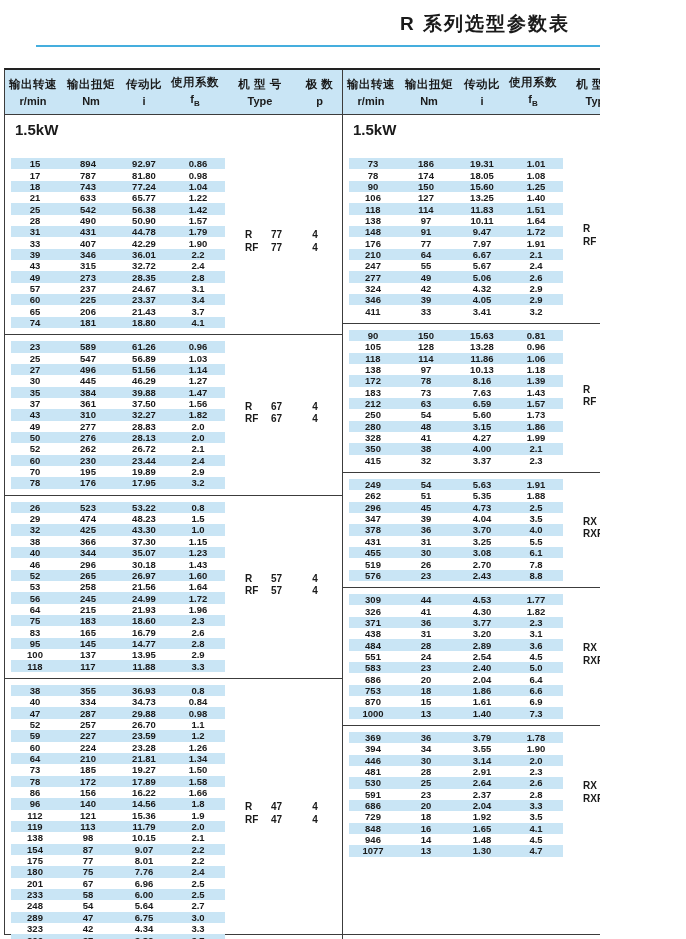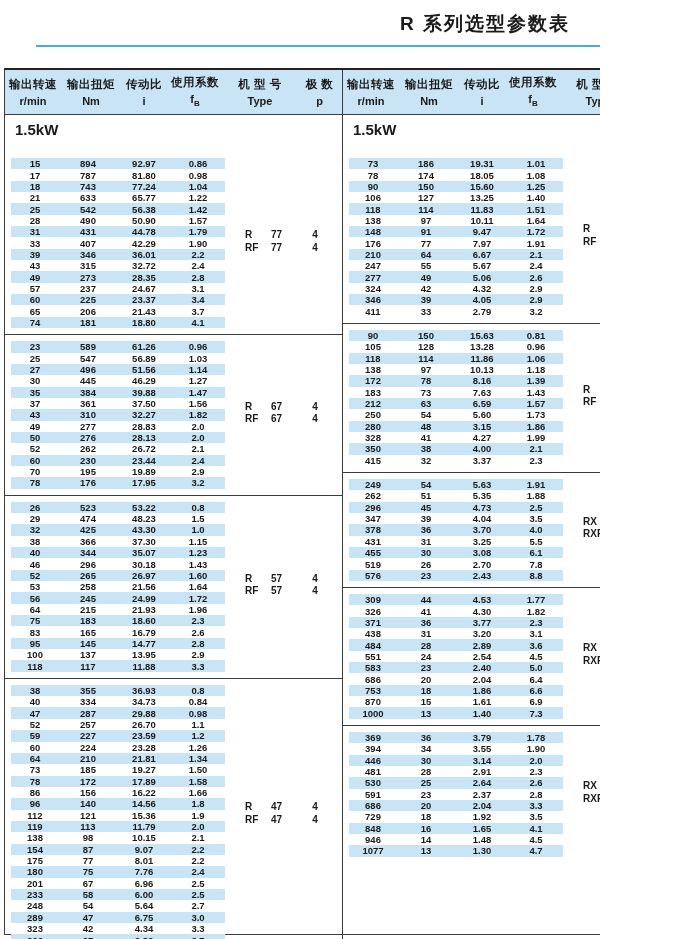--- a/index.html
+++ b/index.html
@@ -631,21 +631,21 @@
             </div>
             <div class="row odd">
               <div class="cell">346</div>
               <div class="cell">39</div>
               <div class="cell">4.05</div>
               <div class="cell">2.9</div>
             </div>
             <div class="row">
               <div class="cell">411</div>
               <div class="cell">33</div>
-              <div class="cell">2.79</div>
+              <div class="cell">3.41</div>
               <div class="cell">3.2</div>
             </div>
             <div class="typebox">
               <div class="model-row">
                 <span class="prefix">R</span>
                 <span class="size">37</span>
                 <span class="poles">4</span>
               </div>
               <div class="model-row">
                 <span class="prefix">RF</span>

